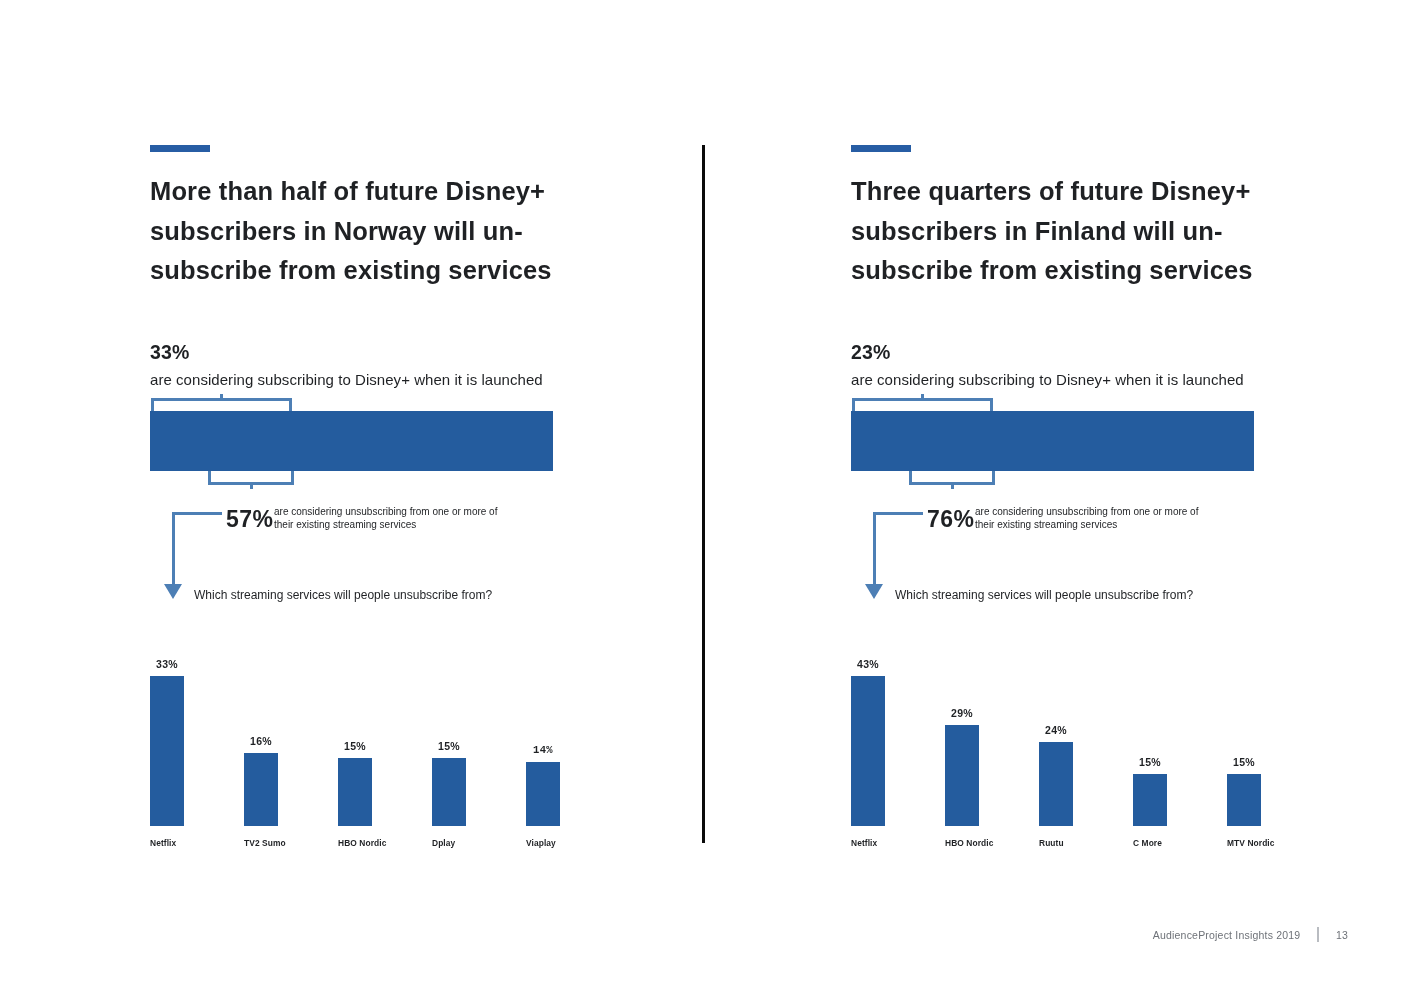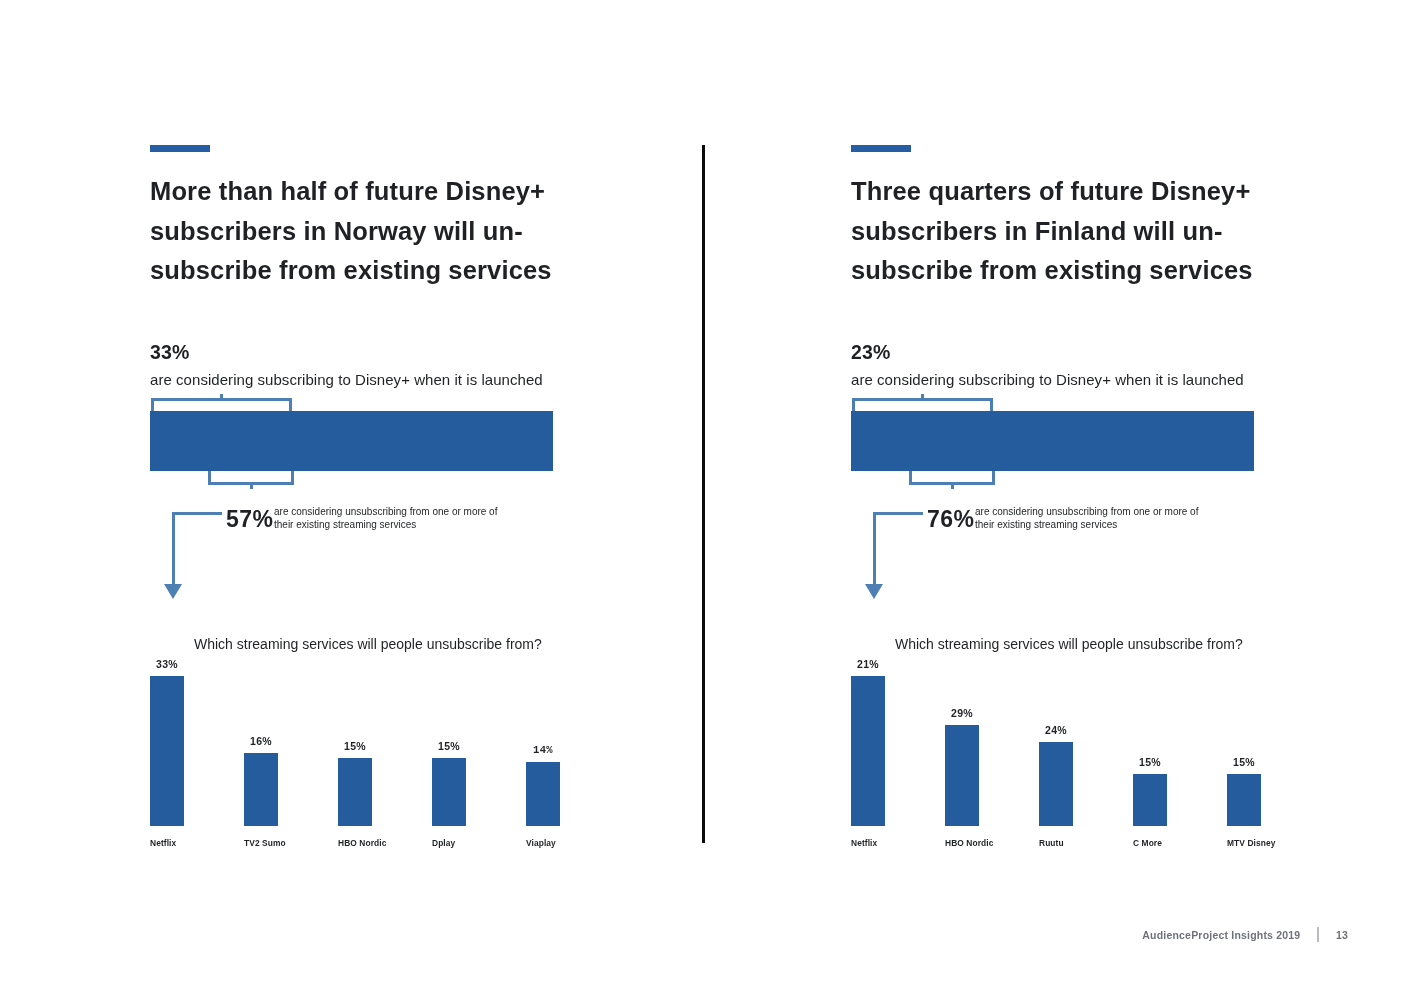--- a/index.html
+++ b/index.html
@@ -160,25 +160,24 @@
     font-size: 10px;
     font-weight: 400;
     line-height: 12.5px;
     color: #1f2124;
   }
 
   .question {
     position: absolute;
     top: 588px;
     left: 44px;
-    font-size: 14px;
+    font-size: 12px;
     font-weight: 400;
     color: #1f2124;
     white-space: nowrap;
-    margin-top: 48px;
   }
 
   
   .col-chart {
     position: absolute;
     top: 648px;
     left: 0;
     width: 420px;
     height: 200px;
   }
@@ -225,21 +224,21 @@
     background: #0a0a0a;
   }
 
   .footer {
     position: absolute;
     right: 55px;
     bottom: 50px;
     display: flex;
     align-items: center;
     font-size: 10.5px;
-    font-weight: 700;
+    font-weight: 400;
     letter-spacing: 0.2px;
     color: #6e7278;
   }
   .footer .sep {
     display: inline-block;
     width: 1.5px;
     height: 15px;
     background: #b9bcc1;
     margin: 0 17px;
   }
@@ -332,21 +331,21 @@
     <span class="arrowhead"></span>
   </div>
 
   <div class="stat-mid-value">76%</div>
   <div class="stat-mid-desc">are considering unsubscribing from one or more of their existing streaming services</div>
 
   <div class="question">Which streaming services will people unsubscribe from?</div>
 
   <div class="col-chart">
       <div class="col-item" style="left: 0px;">
-        <div class="col-value" style="bottom: 178px;">21%</div>
+        <div class="col-value" style="bottom: 178px;">43%</div>
         <div class="col-bar" style="height: 150px;"></div>
         <div class="col-label">Netflix</div>
       </div>
       <div class="col-item" style="left: 94px;">
         <div class="col-value" style="bottom: 129px; margin-top: 32px;">29%</div>
         <div class="col-bar" style="height: 101px;"></div>
         <div class="col-label">HBO Nordic</div>
       </div>
       <div class="col-item" style="left: 188px;">
         <div class="col-value" style="bottom: 112px; text-align: center;">24%</div>
@@ -354,21 +353,21 @@
         <div class="col-label">Ruutu</div>
       </div>
       <div class="col-item" style="left: 282px;">
         <div class="col-value" style="bottom: 80px;">15%</div>
         <div class="col-bar" style="height: 52px;"></div>
         <div class="col-label">C More</div>
       </div>
       <div class="col-item" style="left: 376px;">
         <div class="col-value" style="bottom: 80px;">15%</div>
         <div class="col-bar" style="height: 52px;"></div>
-        <div class="col-label">MTV Disney</div>
+        <div class="col-label">MTV Nordic</div>
       </div>
     </div>
 </div>
 
 <div class="divider"></div>
 
 <div class="footer">
   <span>AudienceProject Insights 2019</span>
   <span class="sep"></span>
   <span class="page-num">13</span>

